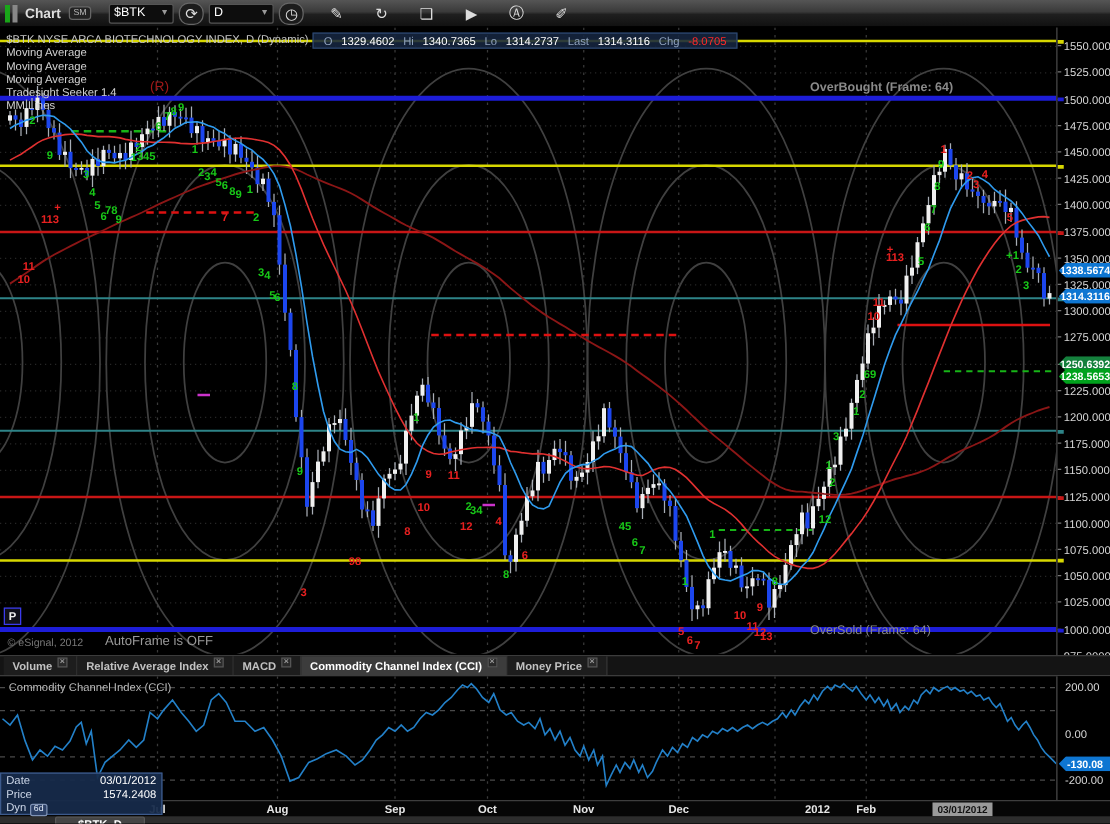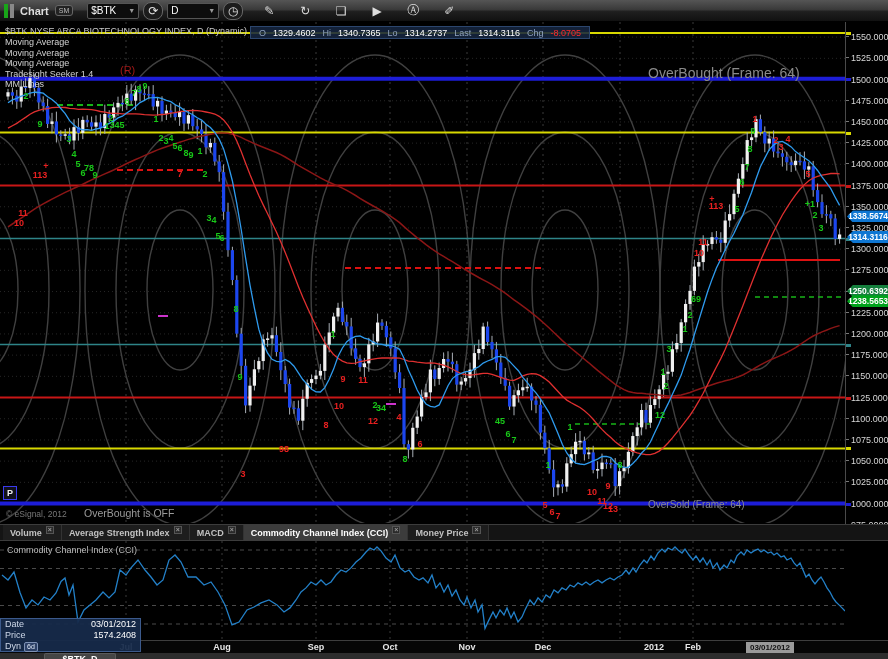--- a/index.html
+++ b/index.html
@@ -32,21 +32,21 @@
   .ovl { position:absolute; color:#c8c8c8; font-size:9px; white-space:nowrap; }
   #chart-title { left:5px; top:26px; z-index:3; }
   #quote-strip { left:250px; top:26px; height:13px; display:flex; align-items:center; gap:7px;
     background:rgba(22,38,64,0.88); border:1px solid #2c466e; padding:0 8px; z-index:3; font-size:9px; }
   #quote-strip .ql { color:#8fa2bd; }
   #quote-strip .qv { color:#fff; }
   #quote-strip .qv.neg { color:#ff2a2a; }
   #legend { left:5px; top:37px; z-index:3; }
   #legend .lg-row { height:10.5px; line-height:10.5px; font-size:9px; color:#d2d2d2; }
   #watermark { left:120px; top:64px; color:rgba(200,30,30,.8); font-size:11px; z-index:2; }
-  #overbought { left:648px; top:65px; color:#8a8a8a; font-size:14px; }
+  #overbought { left:648px; top:65px; color:#8a8a8a; font-size:10px;font-weight:bold; }
   #oversold   { left:648px; top:499px; color:#8a8a8a; font-size:10px; }
   #copyright  { left:6px;  top:509px; color:#777; font-size:8.5px; }
   #autoframe  { left:84px; top:507px; color:#9a9a9a; font-size:10.5px; }
   #p-marker { left:3px; top:486px; width:14px; height:14px; border:1px solid #3a3aee; background:#10101a;
     color:#eee; font-size:9px; font-weight:bold; text-align:center; line-height:13px; z-index:3; }
 
   
   #price-axis { position:absolute; left:845px; top:22px; width:43px; height:502px; background:#000;
     border-left:1px solid #4a4a4a; overflow:hidden; }
   .ptick { position:absolute; left:5px; color:#d6d6d6; font-size:9px; }
@@ -75,21 +75,21 @@
     border-top:1px solid #3e3e3e; }
   .month { position:absolute; top:1px; transform:translateX(-50%); color:#e6e6e6; font-size:9px; font-weight:bold; }
   #cursor-date { position:absolute; left:746px; top:1px; width:48px; height:11px; background:#9a9a9a;
     color:#111; font-size:8px; font-weight:bold; text-align:center; line-height:11px; }
   #status-bar { position:absolute; left:0; top:653px; width:888px; height:6px; background:#2d2d2d; overflow:hidden; }
   #chart-tab { position:absolute; left:44px; top:0; width:72px; height:12px; background:#454545;
     border:1px solid #5a5a5a; border-bottom:none; color:#fff; font-size:9px; font-weight:bold;
     text-align:center; line-height:11px; border-radius:2px 2px 0 0; }
 
   
-  #tooltip { position:absolute; left:0; top:618px; width:141px; height:34px;
+  #tooltip { position:absolute; left:0; top:618px; width:130px; height:34px;
     background:rgba(22,42,74,0.94); border:1px solid #3c5a8c; z-index:6; font-size:9px; }
   .tt-row { display:flex; justify-content:space-between; padding:0 4px; height:11px; line-height:11px; }
   .tt-row .l { color:#cdd7e8; }
   .tt-row .v { color:#fff; }
   #dyn-badge { display:inline-block; border:1px solid #7f92b5; border-radius:2px; background:#2c4066;
     color:#dfe8f5; font-size:7px; padding:0 2px; line-height:8px; margin-left:3px; }
 </style>
 </head>
 <body>
 
@@ -687,21 +687,21 @@
       <div class="lg-row">Moving Average</div>
       <div class="lg-row">Moving Average</div>
       <div class="lg-row">Moving Average</div>
       <div class="lg-row">Tradesight Seeker 1.4</div>
       <div class="lg-row">MM Lines</div>
     </div>
   <div class="ovl" id="watermark">(R)</div>
   <div class="ovl" id="overbought">OverBought (Frame: 64)</div>
   <div class="ovl" id="oversold">OverSold (Frame: 64)</div>
   <div class="ovl" id="copyright">© eSignal, 2012</div>
-  <div class="ovl" id="autoframe">OverBought is OFF</div>
+  <div class="ovl" id="autoframe">AutoFrame is OFF</div>
   <div class="ovl" id="p-marker">P</div>
 
   <div id="price-axis">
       <div class="ptick" style="top: 10.1362px;"><i></i>1550.0000</div>
       <div class="ptick" style="top: 31.3362px;"><i></i>1525.0000</div>
       <div class="ptick" style="top: 52.5362px;"><i></i>1500.0000</div>
       <div class="ptick" style="top: 73.7362px;"><i></i>1475.0000</div>
       <div class="ptick" style="top: 94.9362px;"><i></i>1450.0000</div>
       <div class="ptick" style="top: 116.136px;"><i></i>1425.0000</div>
       <div class="ptick" style="top: 137.336px;"><i></i>1400.0000</div>
@@ -736,21 +736,21 @@
       <div class="tag" style="top: 262.994px; background: #15803d;">1250.6392</div>
       <div class="tag" style="top: 273.233px; background: rgb(0, 162, 28);">1238.5653</div>
     </div>
 
   <div id="tab-bar">
       <div class="tab">
         <span>Volume</span>
         <span class="x">×</span>
       </div>
       <div class="tab">
-        <span>Average Strength Index</span>
+        <span>Relative Average Index</span>
         <span class="x">×</span>
       </div>
       <div class="tab">
         <span>MACD</span>
         <span class="x">×</span>
       </div>
       <div class="tab active">
         <span>Commodity Channel Index (CCI)</span>
         <span class="x">×</span>
       </div>
@@ -769,20 +769,26 @@
       <line x1="467" y1="0" x2="467" y2="99" stroke="#3a3a3a" stroke-width="1" stroke-dasharray="2,4"></line>
       <line x1="543" y1="0" x2="543" y2="99" stroke="#3a3a3a" stroke-width="1" stroke-dasharray="2,4"></line>
       <line x1="620" y1="0" x2="620" y2="99" stroke="#3a3a3a" stroke-width="1" stroke-dasharray="2,4"></line>
       <line x1="693" y1="0" x2="693" y2="99" stroke="#3a3a3a" stroke-width="1" stroke-dasharray="2,4"></line>
       <line x1="0" y1="9" x2="845" y2="9" stroke="#4a4a4a" stroke-width="1" stroke-dasharray="4,4"></line>
       <line x1="0" y1="27.5" x2="845" y2="27.5" stroke="#4a4a4a" stroke-width="1" stroke-dasharray="4,4"></line>
       <line x1="0" y1="64.5" x2="845" y2="64.5" stroke="#4a4a4a" stroke-width="1" stroke-dasharray="4,4"></line>
       <line x1="0" y1="83" x2="845" y2="83" stroke="#4a4a4a" stroke-width="1" stroke-dasharray="4,4"></line>
       <polyline points="2,34.0 8,39.0 14,31.0 20,51.5 26,66.9 32,59.0 38,63.9 44,56.0 50,59.0 56,51.9 61,40.5 65,36.9 69,54.0 73,44.0 78,81.0 84,68.9 90,63.9 96,59.0 103,51.0 109,56.9 115,51.0 120,29.0 126,34.0 131,26.9 138,19.0 145,29.0 151,36.0 157,44.0 163,39.0 169,19.0 175,14.0 181,21.0 188,36.0 196,36.0 204,44.0 211,41.0 218,51.0 225,63.9 232,83.9 239,81.0 247,68.9 254,66.0 261,61.9 269,59.0 277,63.9 284,71.0 290,66.9 296,59.0 301,51.0 306,46.9 311,41.0 316,44.0 321,39.0 326,44.0 331,41.0 336,34.0 341,29.0 346,31.0 351,26.9 356,21.0 361,17.0 366,11.0 370,7.0 374,9.0 377,6.0 381,9.9 386,17.0 391,21.0 395,14.0 400,26.9 405,31.0 409,29.0 414,36.0 419,39.0 423,36.9 428,41.9 432,34.0 436,46.9 440,41.9 444,51.0 448,44.0 452,55.1 456,49.0 460,59.0 464,63.9 467,56.0 471,66.9 475,59.0 478,71.0 482,63.9 485,87.4 489,78.9 493,71.0 496,76.9 500,68.9 504,73.9 507,66.9 511,76.9 514,71.0 518,81.0 522,76.0 525,68.9 530,59.0 534,63.9 538,56.9 542,61.0 546,54.0 550,56.9 554,49.0 558,51.9 562,46.9 566,49.0 570,44.0 574,46.0 578,41.9 582,44.0 586,41.0 590,44.0 594,41.0 598,39.0 602,41.9 606,39.0 610,36.9 614,39.0 618,36.0 622,34.0 626,29.0 629,33.0 633,26.9 636,31.0 640,24.0 644,19.0 647,21.9 651,14.9 654,19.0 658,12.0 662,8.1 665,11.0 668,7.0 672,9.0 675,6.0 678,9.0 682,12.0 685,8.1 689,14.0 693,19.0 696,14.9 700,21.0 703,17.0 707,24.0 710,19.0 713,26.9 717,21.9 720,29.0 724,24.0 727,26.9 731,19.0 734,21.9 737,14.9 741,11.0 744,14.0 747,9.0 751,12.0 754,9.9 758,8.1 761,11.0 764,9.0 768,12.0 771,11.0 774,14.0 777,12.0 781,16.0 784,14.9 787,19.0 791,17.0 794,21.9 797,25.1 800,21.9 803,29.0 806,36.0 809,33.0 812,39.0 815,43.0 818,39.0 821,36.0 824,41.0 827,46.9 830,51.0 833,56.9 836,61.0 839,63.9 842,66.9 845,70.0" fill="none" stroke="#2380c8" stroke-width="1.3"></polyline>
     </svg>
+  <div id="cci-axis">
+      <div class="ctick" style="top: 4px;">200.00</div>
+      <div class="ctick" style="top: 41px;">0.00</div>
+      <div class="ctick" style="top: 78px;">-200.00</div>
+      <div class="tag" style="top: 64.0648px; background: rgb(14, 118, 210);">-130.08</div>
+    </div>
 
   <div id="date-axis">
     <div id="cursor-date">03/01/2012</div>
   <div class="month" style="left: 126px;">Jul</div>
       <div class="month" style="left: 222px;">Aug</div>
       <div class="month" style="left: 316px;">Sep</div>
       <div class="month" style="left: 390px;">Oct</div>
       <div class="month" style="left: 467px;">Nov</div>
       <div class="month" style="left: 543px;">Dec</div>
       <div class="month" style="left: 620px; margin-left: 34px;">2012</div>

